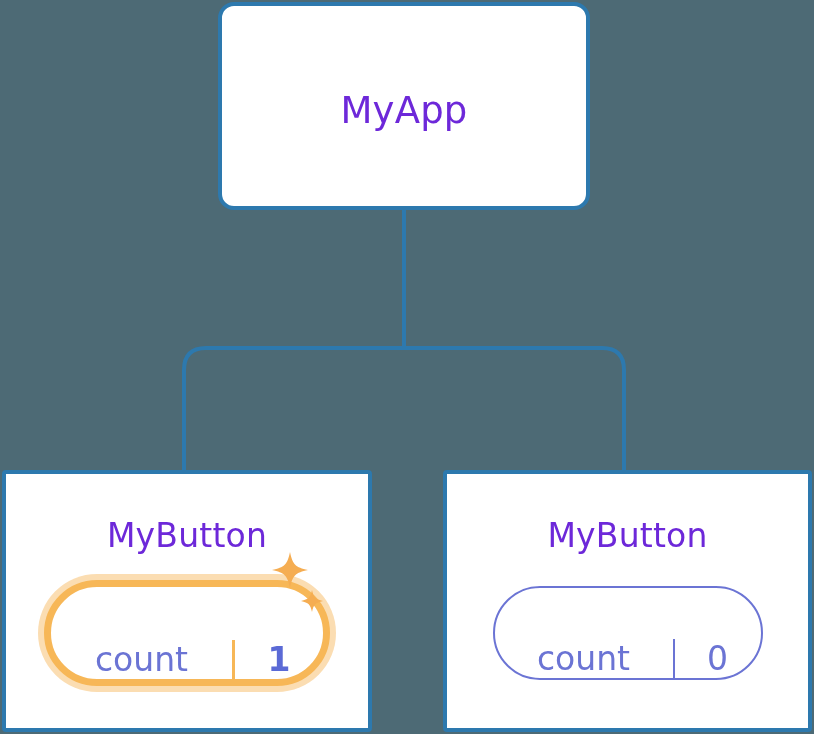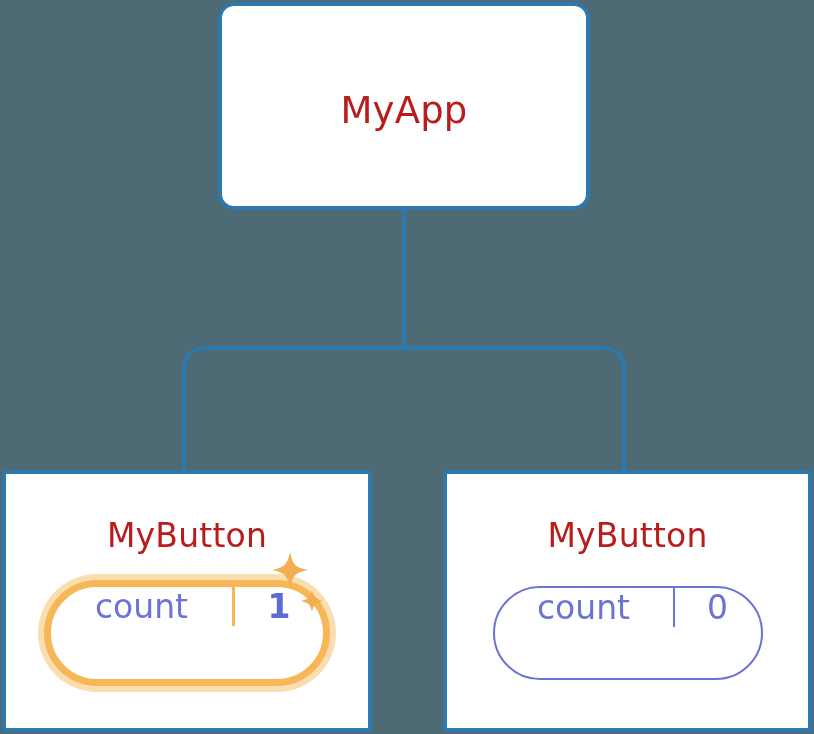--- a/index.html
+++ b/index.html
@@ -62,21 +62,21 @@
     top: 470px;
     width: 369px;
     height: 262px;
   }
 
   .card-title {
     position: absolute;
     left: 0;
     width: 100%;
     text-align: center;
-    color: #b91c1c;
+    color: #6d28d9;
     font-weight: 400;
     letter-spacing: 0.2px;
     white-space: nowrap;
   }
 
   #card-app .card-title {
     top: 83px;
     font-size: 37px;
   }
 
@@ -89,21 +89,21 @@
   .pill-wrap {
     position: absolute;
     display: flex;
     align-items: center;
     justify-content: center;
   }
 
   .pill {
     position: relative;
     display: flex;
-    align-items: flex-start;
+    align-items: flex-end;
     background: #ffffff;
     box-sizing: border-box;
     border-radius: 999px;
   }
 
   .pill-cell {
     display: flex;
     align-items: center;
     justify-content: center;
     box-sizing: border-box;

